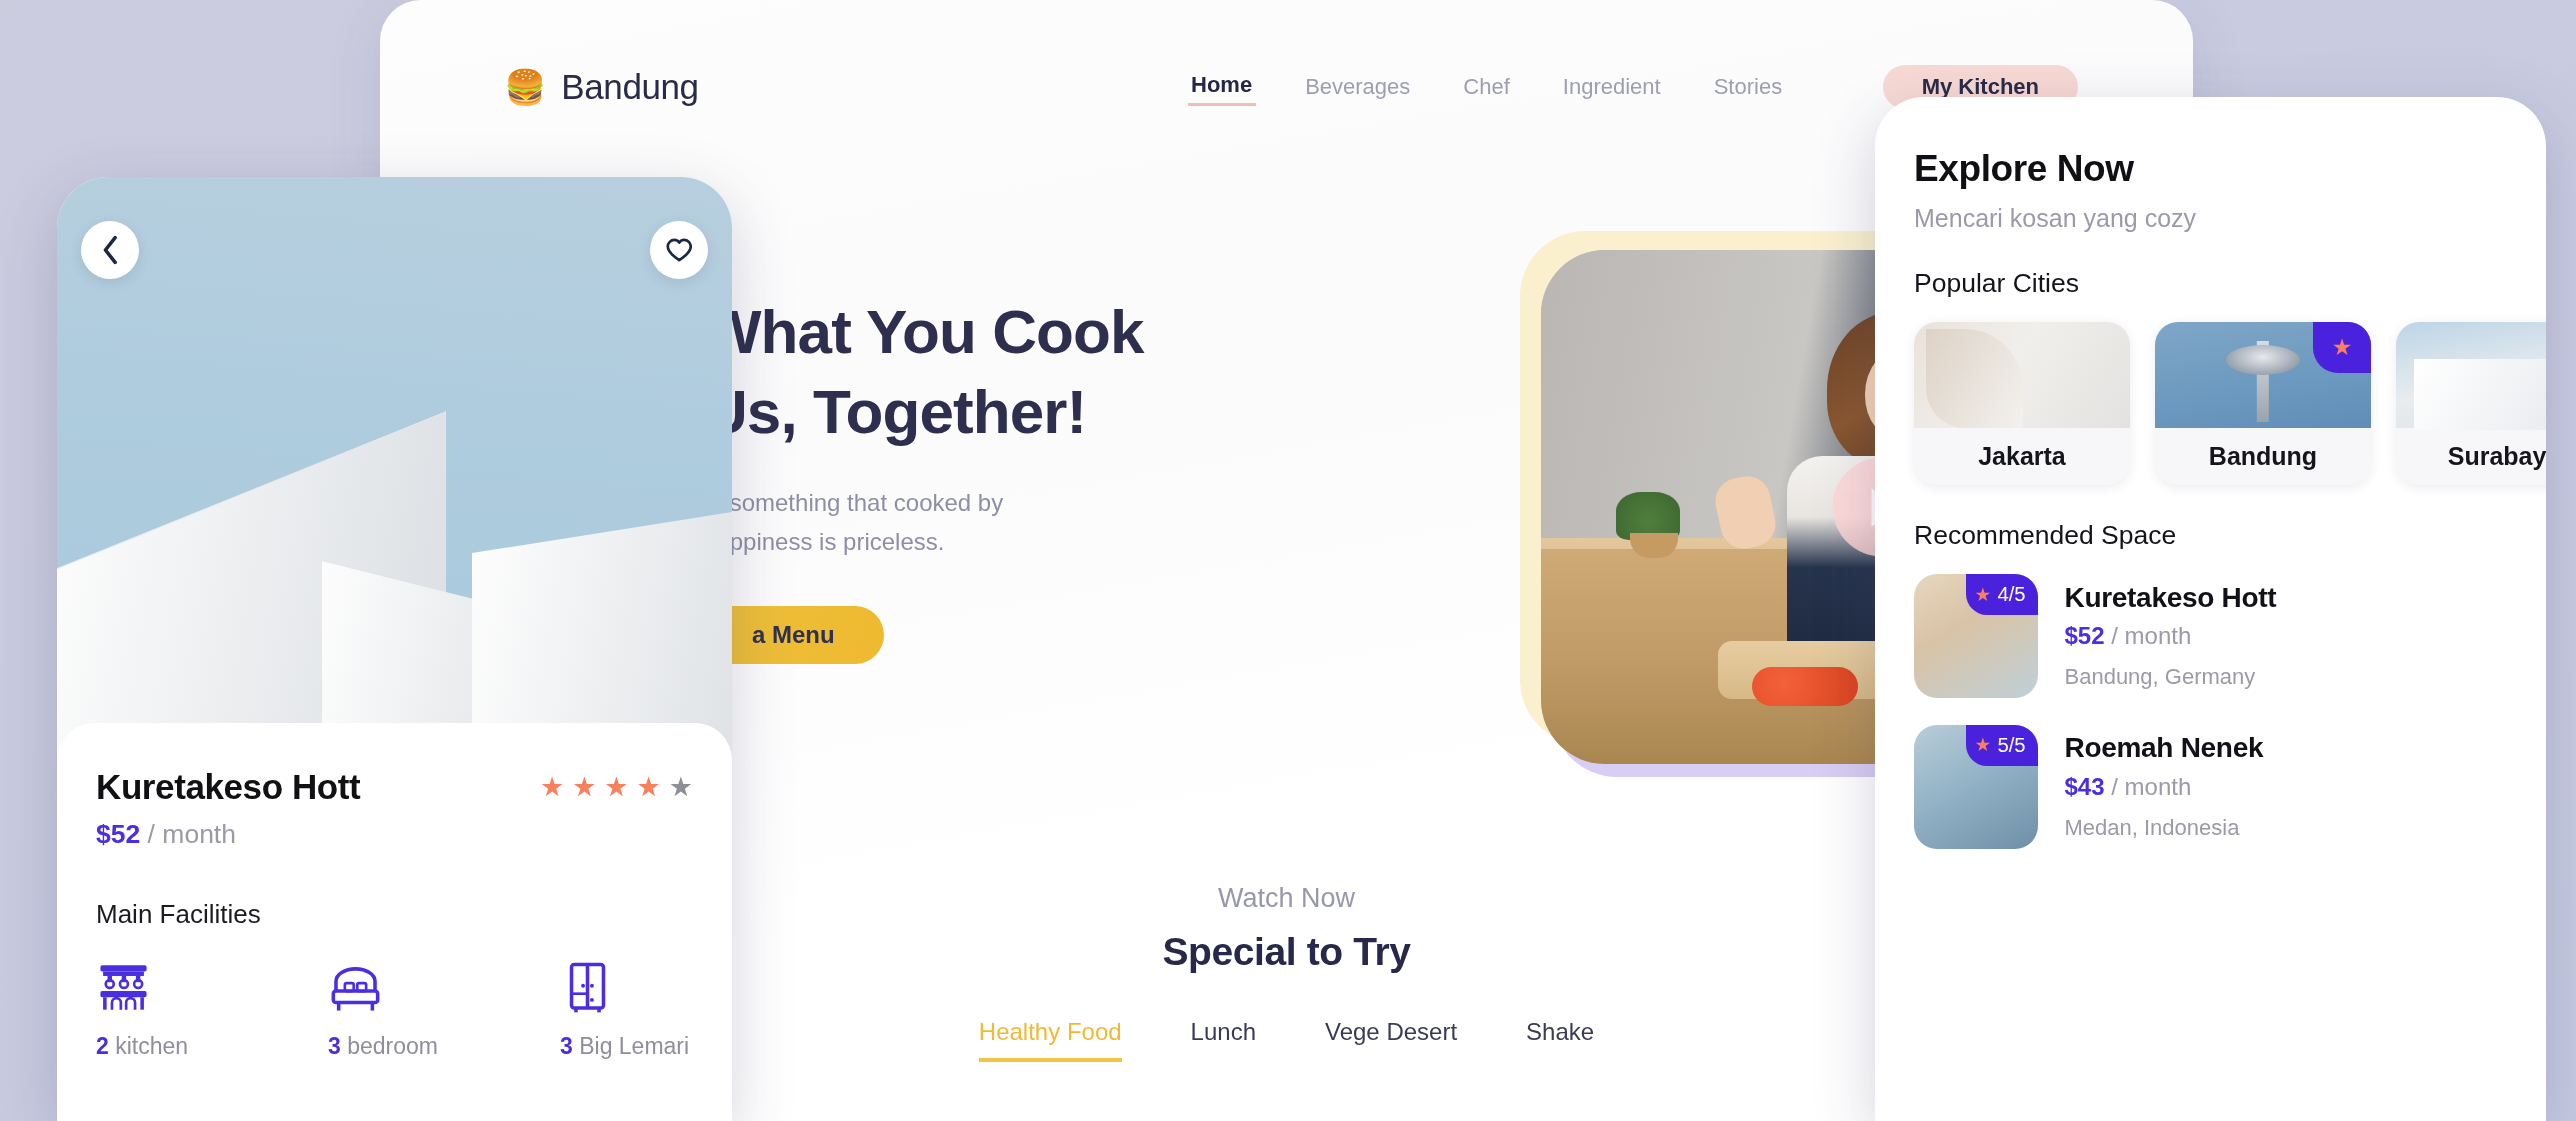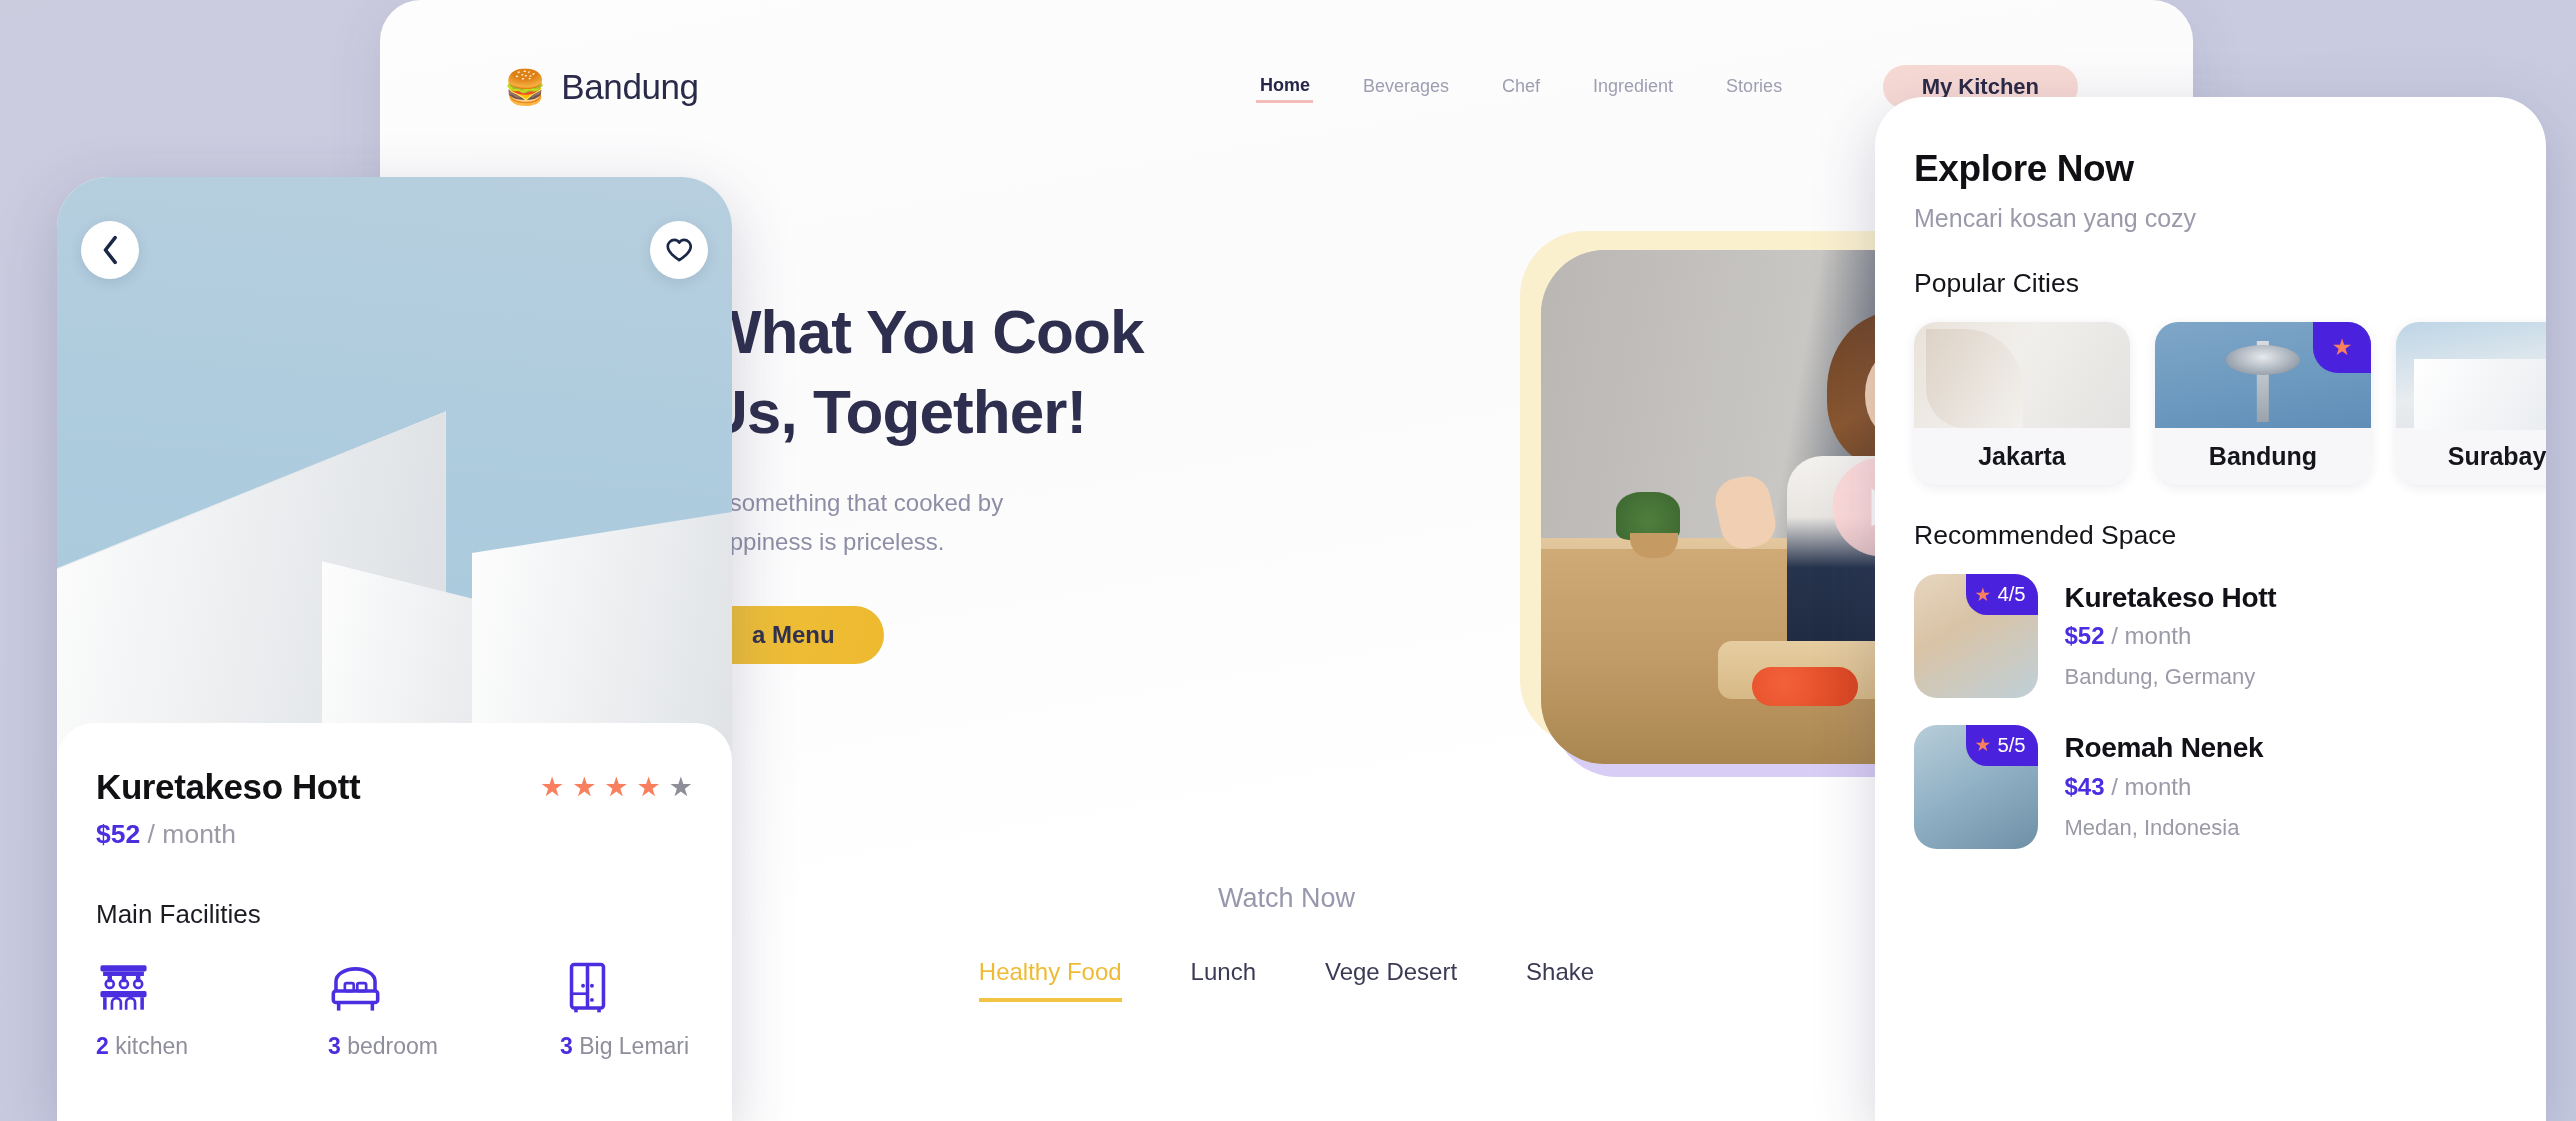--- a/index.html
+++ b/index.html
@@ -53,21 +53,21 @@
     color: #2a2a4a;
     letter-spacing: -0.4px;
   }
   #nav-links {
     margin-left: auto;
     display: flex;
     align-items: center;
     gap: 46px;
   }
   .nav-link {
-    font-size: 18px;
+    font-size: 22px;
     color: #9e9eb3;
     padding: 5.3px 3.5px;
     white-space: nowrap;
     cursor: pointer;
   }
   .nav-link.active {
     color: #26264a;
     font-weight: bold;
     border-bottom: 3.5px solid #f2bdb8;
     padding-bottom: 4.4px;
@@ -559,20 +559,21 @@
       <div class="kv-greens"></div>
       <div class="kv-pepper"></div>
       <button id="play-button">
         <span class="tri"></span>
       </button>
     </div>
   </div>
 
   <div id="special-section">
     <div id="watch-now">Watch Now</div>
+    <div id="special-title">Special to Try</div>
     <div id="food-tabs">
       <span class="food-tab active">Healthy Food</span>
       <span class="food-tab">Lunch</span>
       <span class="food-tab">Vege Desert</span>
       <span class="food-tab">Shake</span>
     </div>
   </div>
 </div>
 
 <div id="phone-left">

